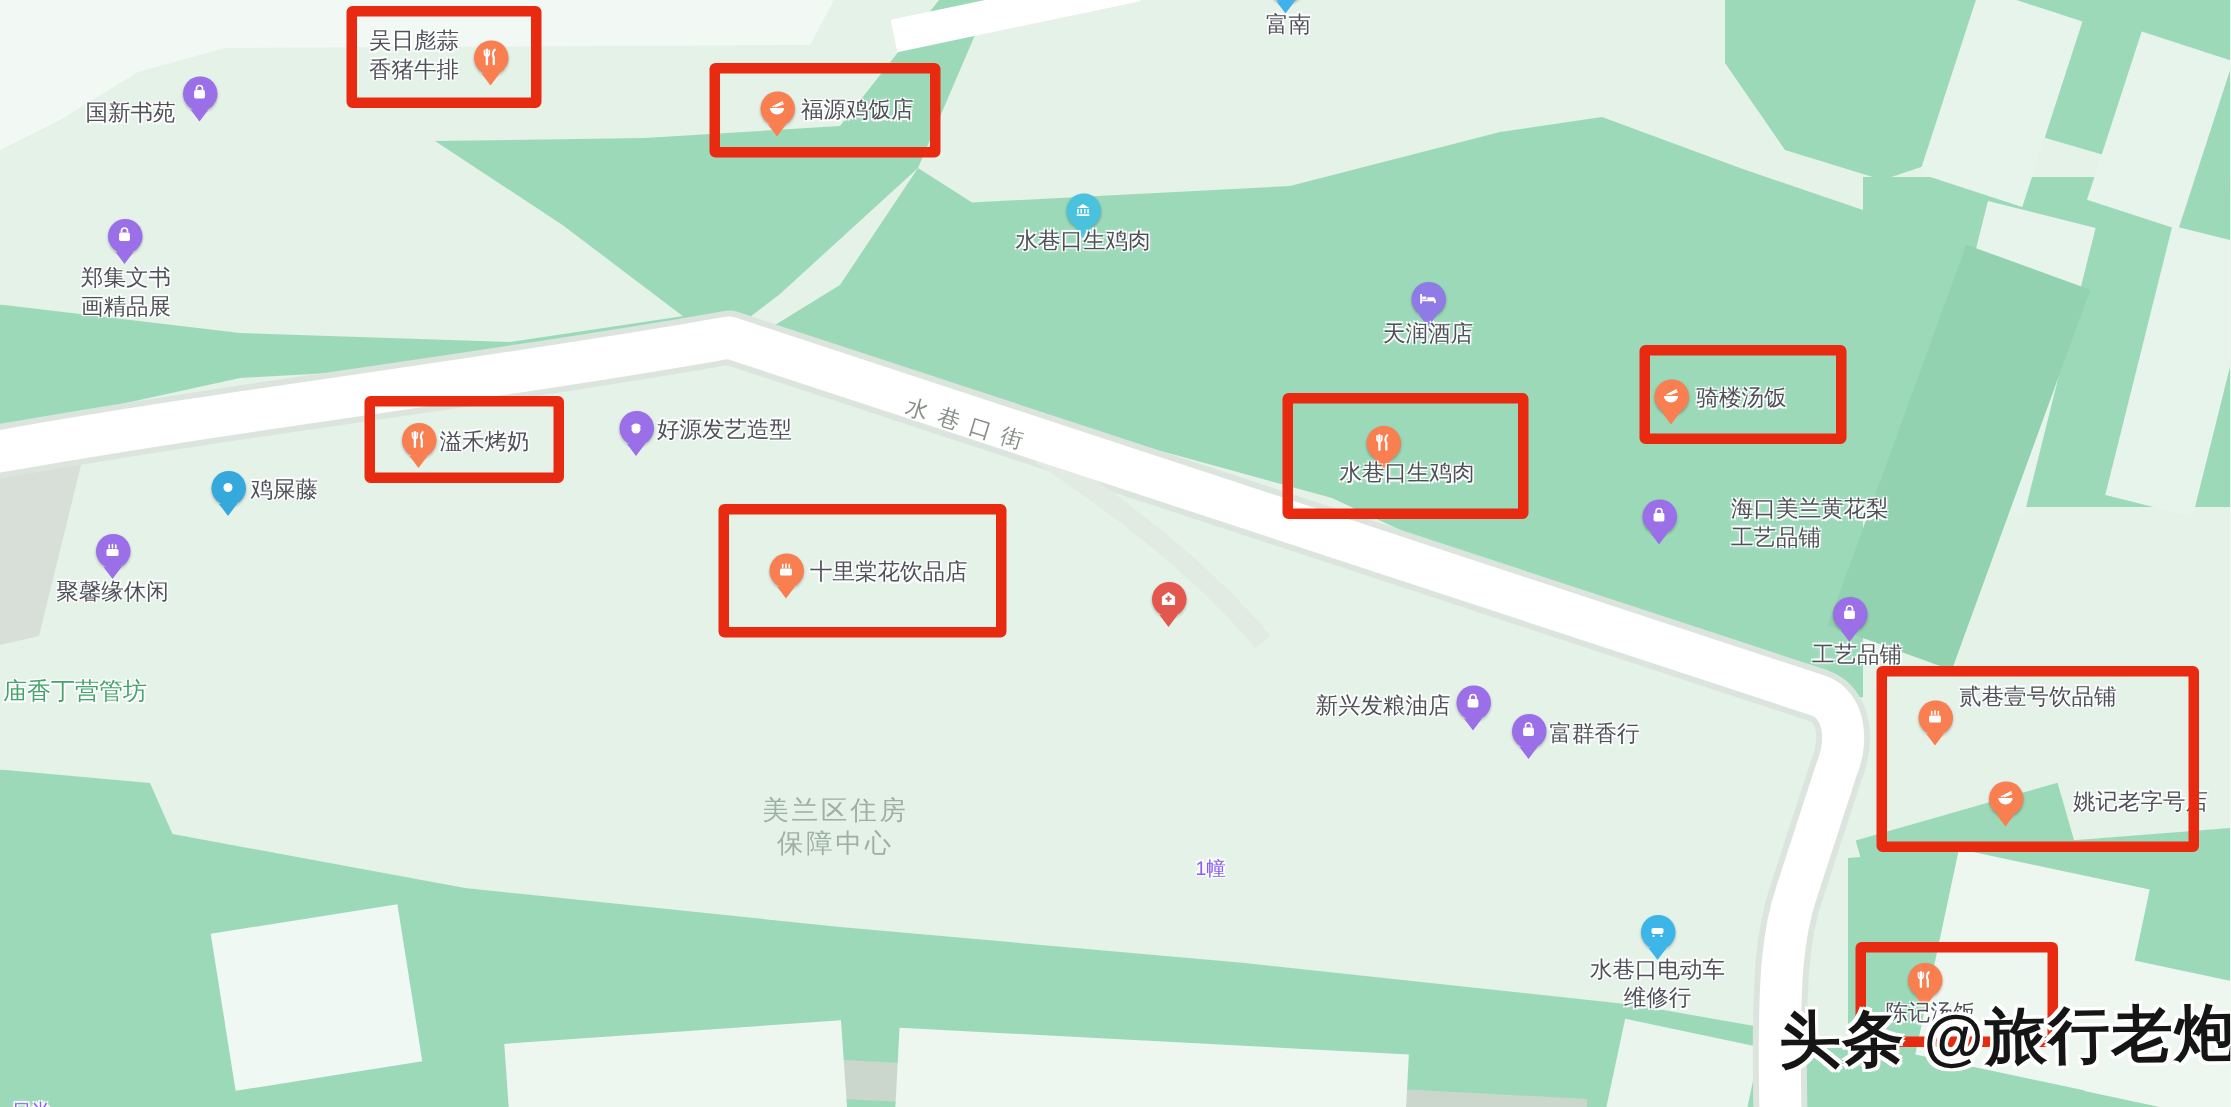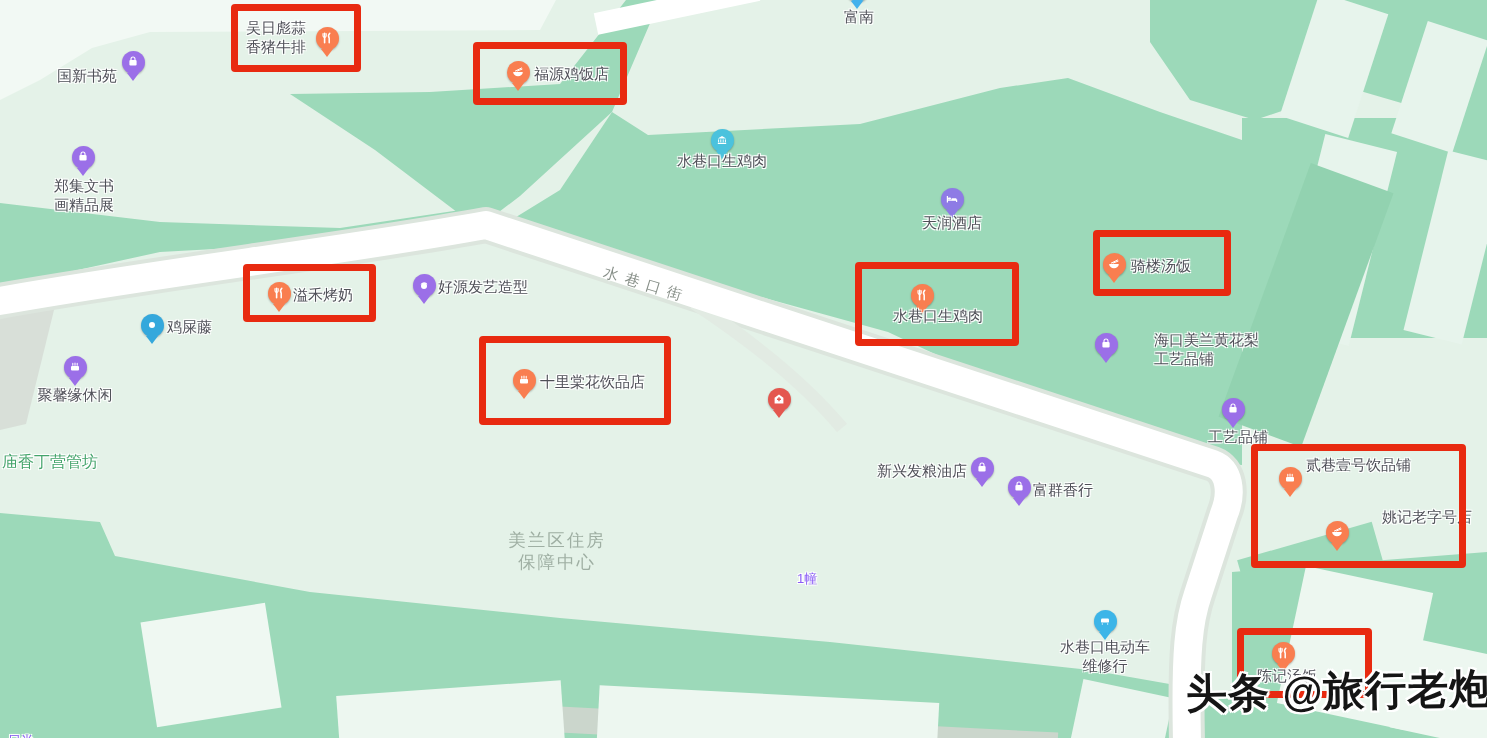--- a/index.html
+++ b/index.html
@@ -269,21 +269,21 @@
     <div class="lbl" style="left: 167px; top: 317px;">鸡屎藤</div>
     <div class="lbl" style="left: 1154px; top: 330px;">海口美兰黄花梨
 工艺品铺</div>
     <div class="lbl center" style="left: 75px; top: 385px;">聚馨缘休闲</div>
     <div class="lbl" style="left: 540px; top: 372px;">十里棠花饮品店</div>
     <div class="lbl center" style="left: 1238px; top: 427px;">工艺品铺</div>
     <div class="lbl district" style="left: 2px; top: 452px;">庙香丁营管坊</div>
     <div class="lbl" style="left: 877px; top: 461px;">新兴发粮油店</div>
     <div class="lbl" style="left: 1033px; top: 480px;">富群香行</div>
     <div class="lbl" style="left: 1306px; top: 455px; text-align: center;">贰巷壹号饮品铺</div>
-    <div class="lbl" style="left: 1352px; top: 507px; padding-left: 30px;">姚记老字号店</div>
+    <div class="lbl" style="left: 1352px; top: 525px; padding-left: 30px;">姚记老字号店</div>
     <div class="lbl area center" style="left: 557px; top: 529px;">美兰区住房
 保障中心</div>
     <div class="lbl small" style="left: 797px; top: 569px;">1幢</div>
     <div class="lbl center" style="left: 1105px; top: 637px;">水巷口电动车
 维修行</div>
     <div class="lbl center" style="left: 1287px; top: 666px;">陈记汤饭</div>
     <div class="lbl small" style="left: 8px; top: 731px;">日尚</div>
     <div id="watermark">头条 @旅行老炮</div>
   </div>
 

